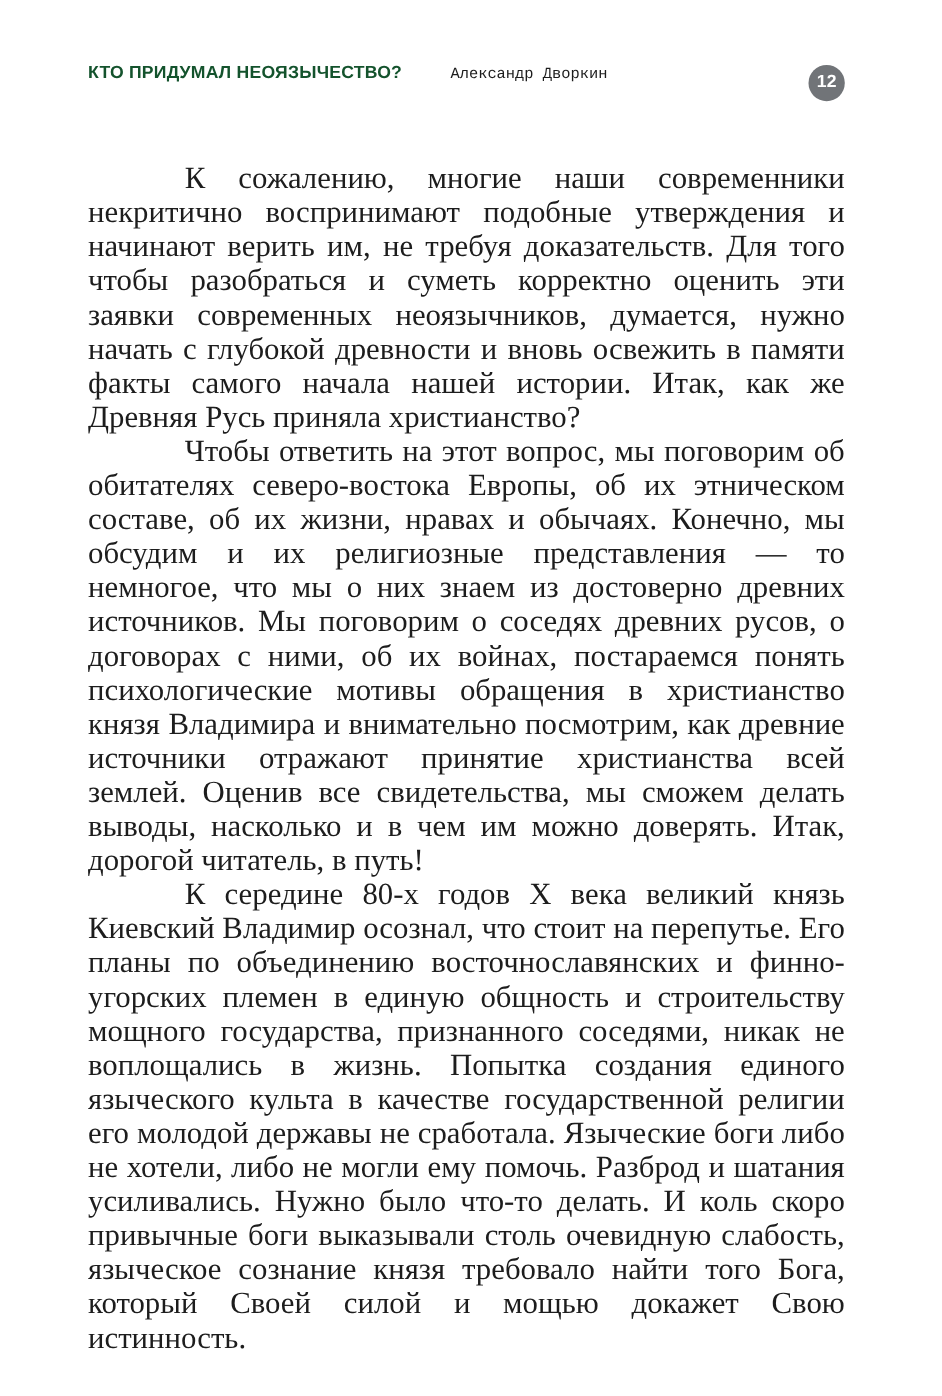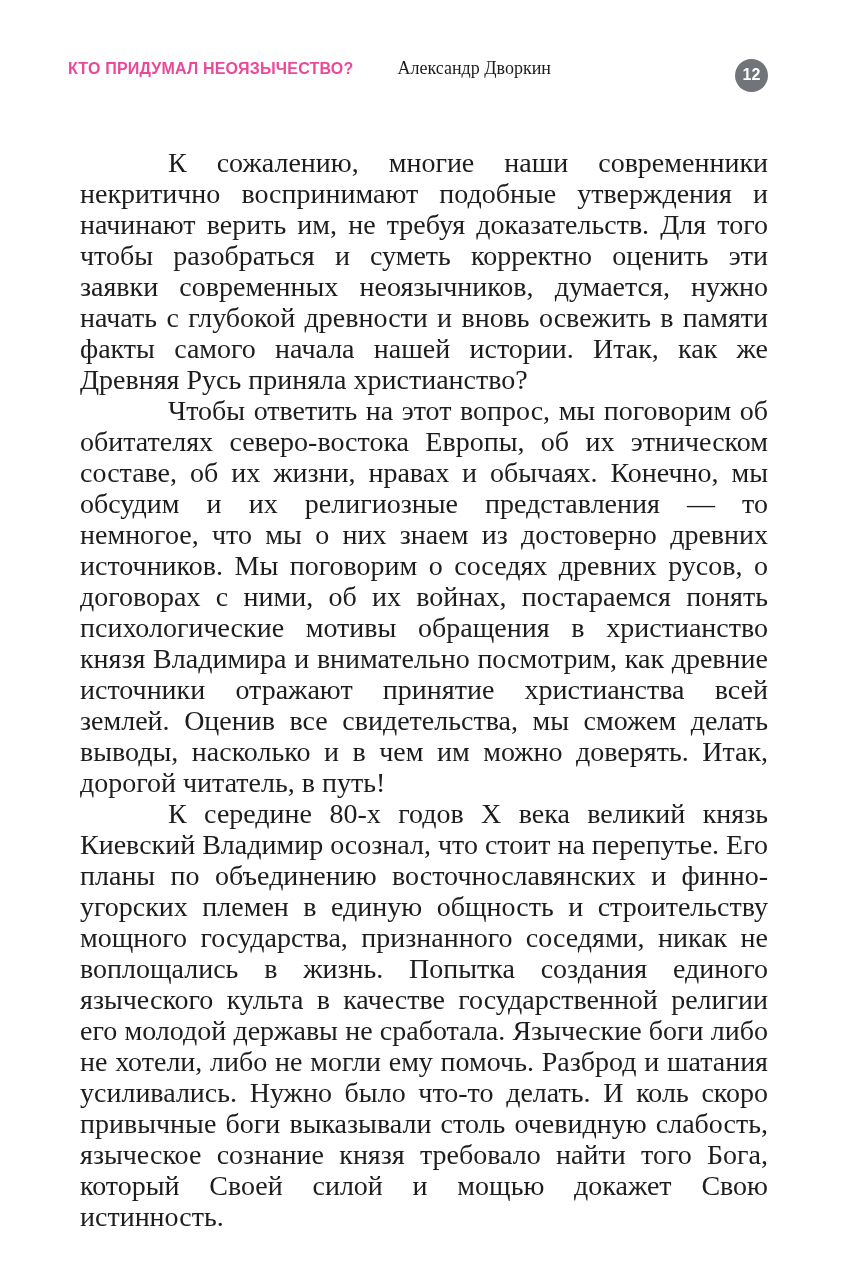--- a/index.html
+++ b/index.html
@@ -24,26 +24,27 @@
     right: 88px;
     height: 34px;
     display: flex;
     align-items: baseline;
   }
   .header-title {
     font-family: "Liberation Sans", sans-serif;
     font-weight: bold;
     font-size: 16px;
     letter-spacing: 0.2px;
-    color: #ec4899;
+    color: #14532d;
     white-space: nowrap;
+    margin-left: 12px;
   }
   .header-author {
-    font-family: Liberation Serif, serif;
-    font-size: 18px;
+    font-family: Liberation Mono, monospace;
+    font-size: 14px;
     color: #1c1c1c;
     margin-left: 44px;
     white-space: nowrap;
   }
   .page-badge {
     margin-left: auto;
     align-self: center;
     width: 33px;
     height: 33px;
     border-radius: 50%;

